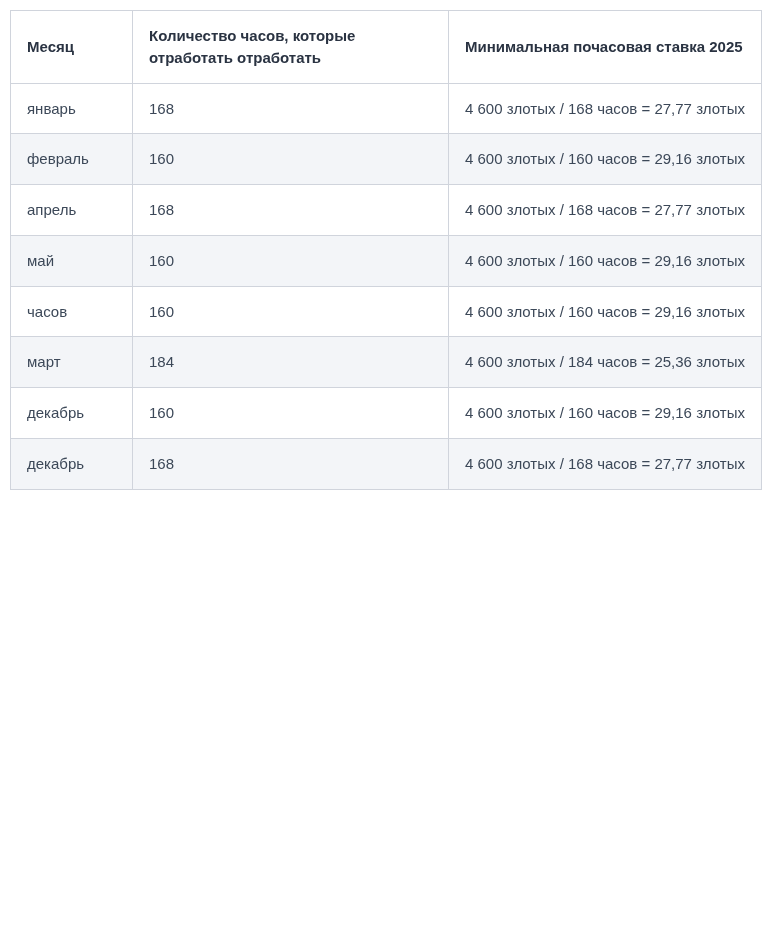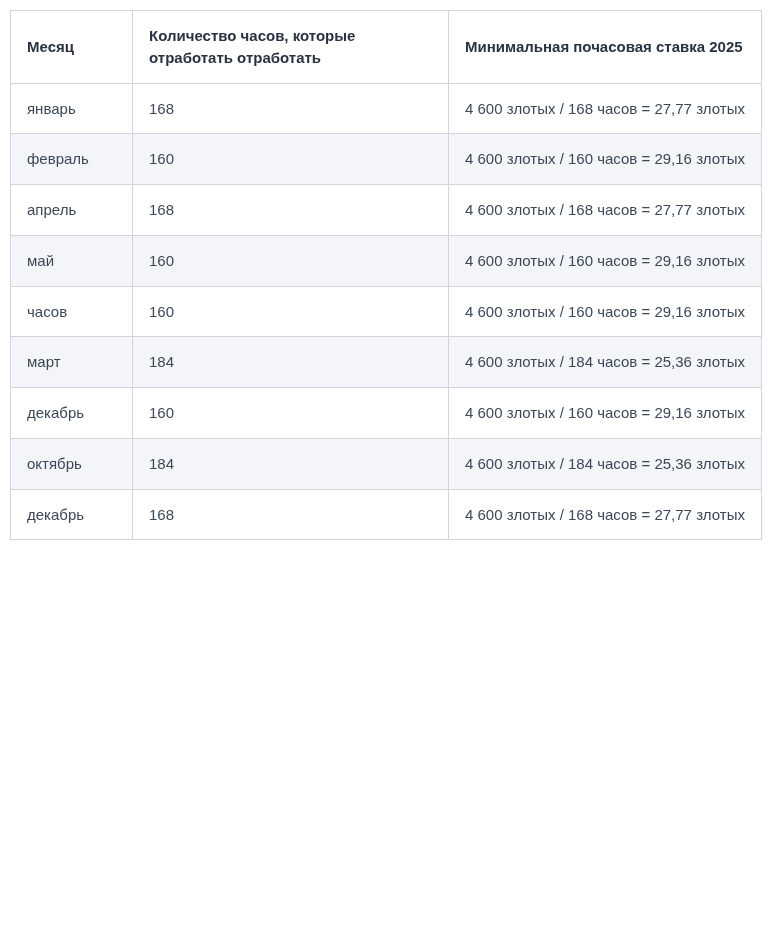--- a/index.html
+++ b/index.html
@@ -83,23 +83,18 @@
         <td>март</td>
         <td>184</td>
         <td>4 600 злотых / 184 часов = 25,36 злотых</td>
       </tr>
       <tr>
         <td>декабрь</td>
         <td>160</td>
         <td>4 600 злотых / 160 часов = 29,16 злотых</td>
       </tr>
       <tr>
-        <td>октябрь</td>
-        <td>184</td>
-        <td>4 600 злотых / 184 часов = 25,36 злотых</td>
-      </tr>
-      <tr>
         <td>декабрь</td>
         <td>168</td>
         <td>4 600 злотых / 168 часов = 27,77 злотых</td>
       </tr>
     </tbody>
 </table>
 
 </body></html>

